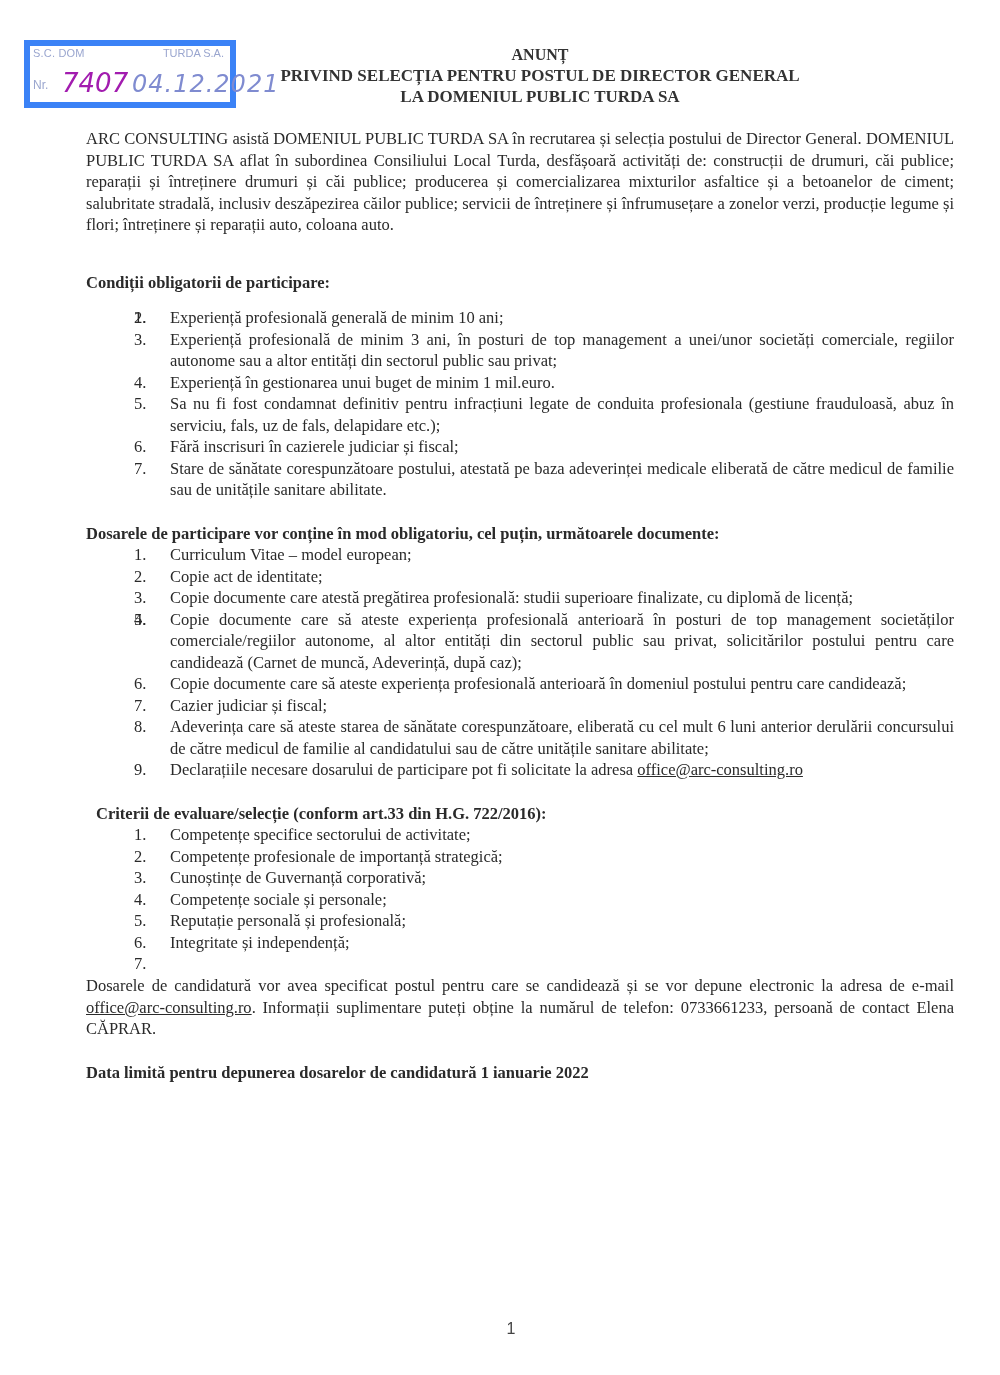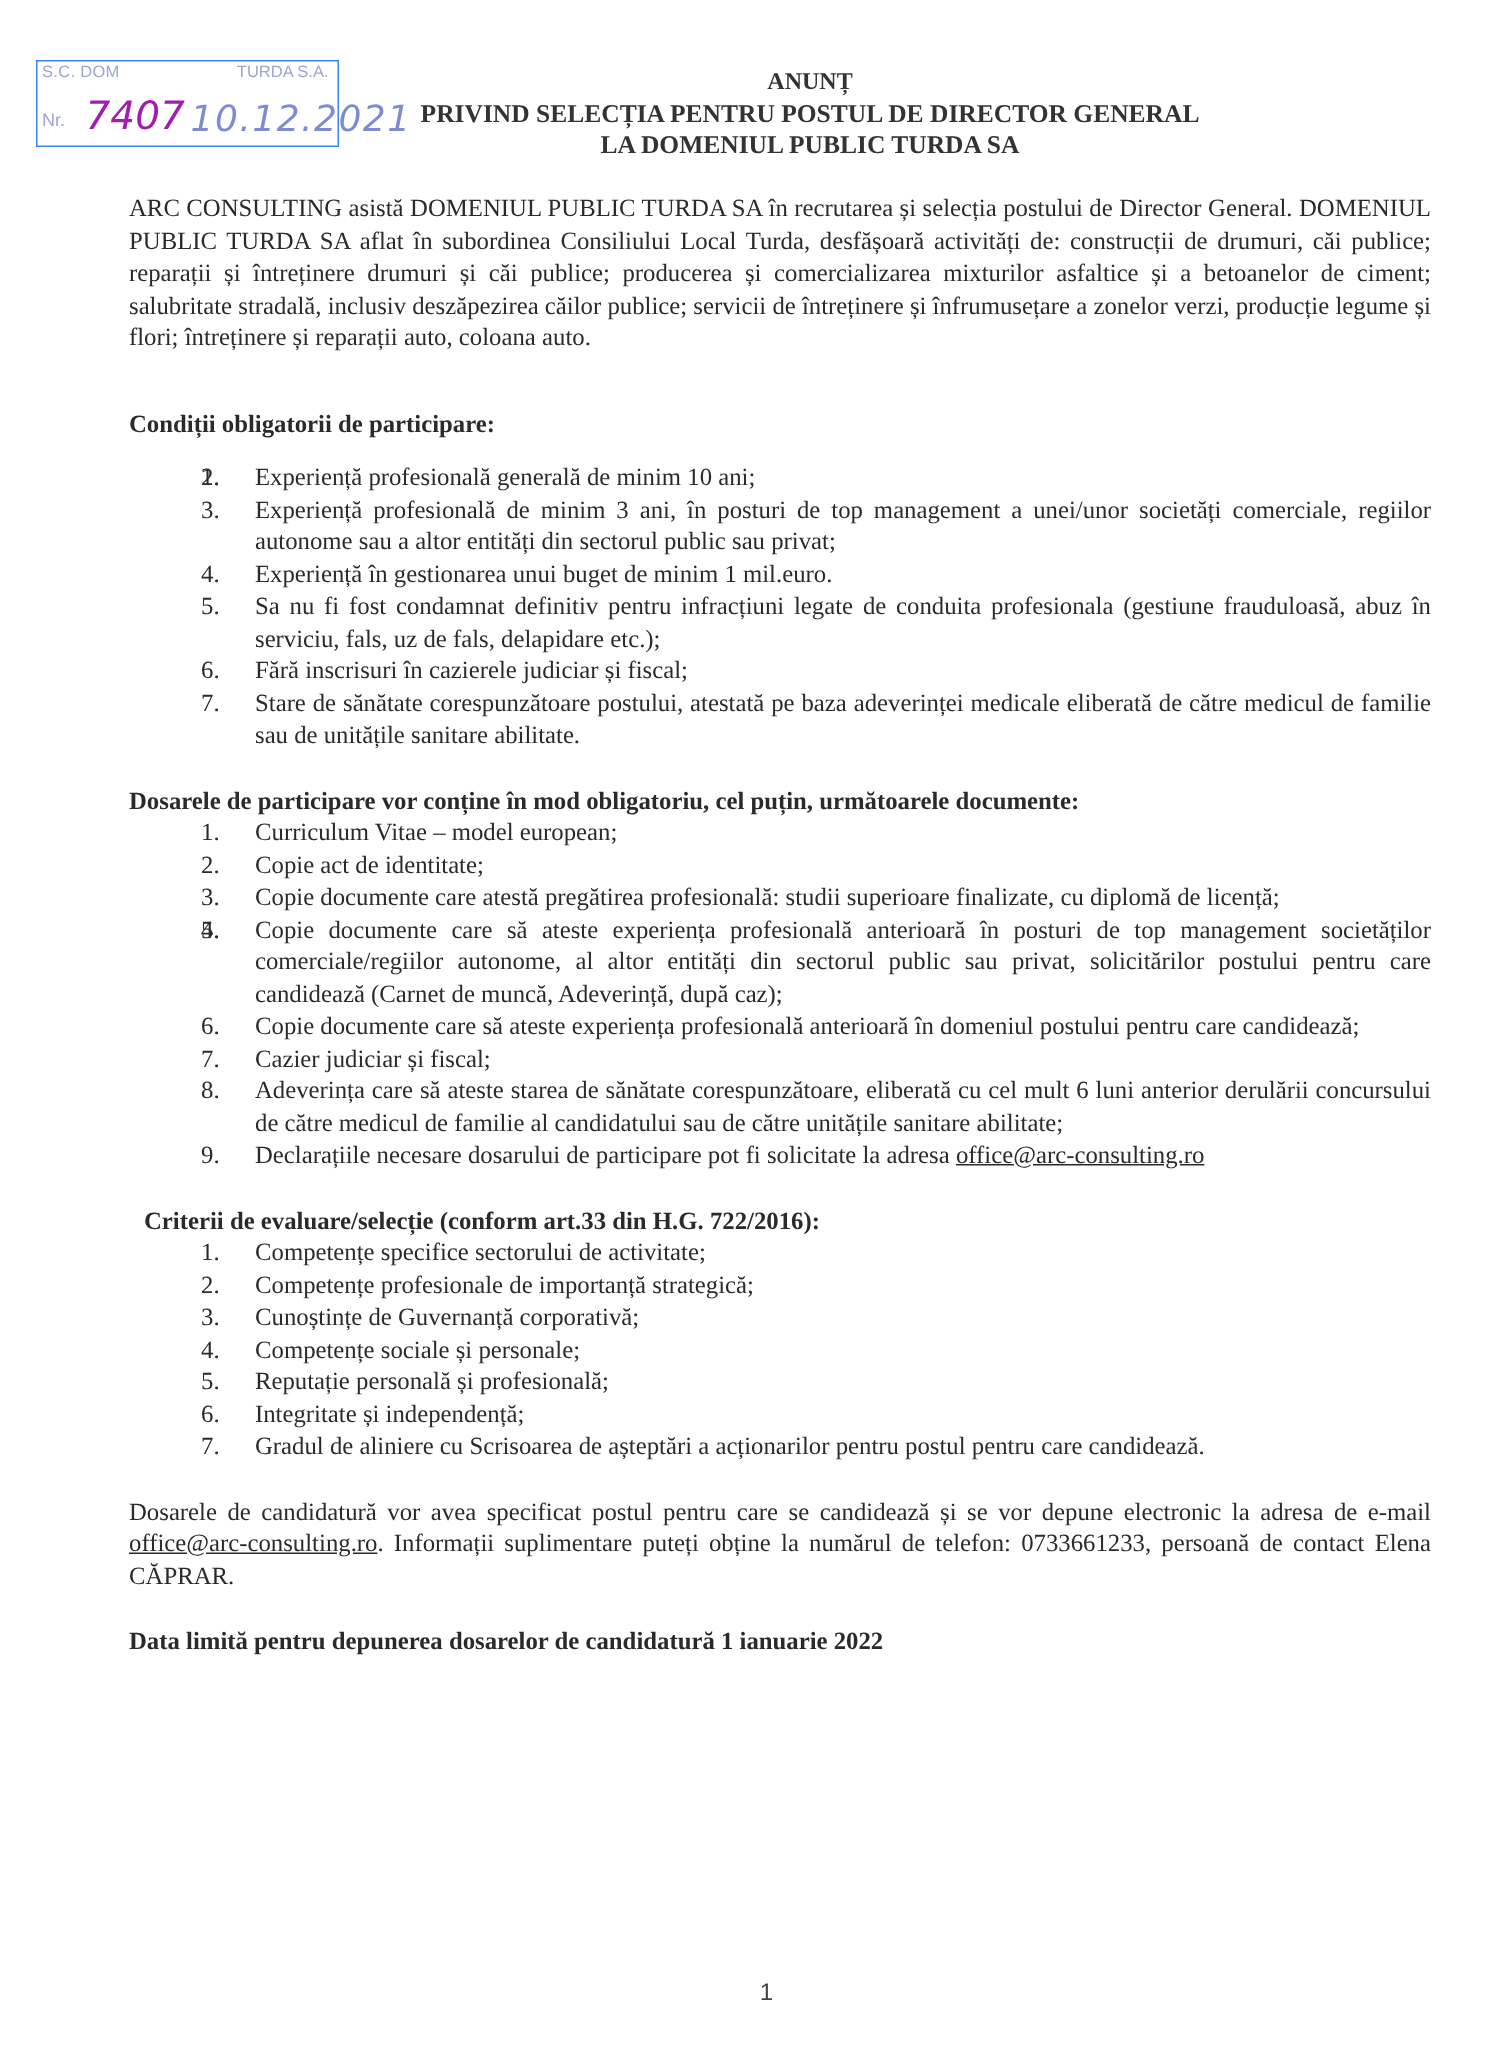--- a/index.html
+++ b/index.html
@@ -3,21 +3,21 @@
 <meta charset="utf-8">
 <style>
   html, body { margin: 0; padding: 0; background: #ffffff; }
   body {
     width: 1000px; height: 1375px; position: relative; overflow: hidden;
     font-family: "Liberation Serif", "DejaVu Serif", serif;
     color: #2a2a2a;
   }
   .stamp {
     position: absolute; left: 24px; top: 40px; width: 200px; height: 56px;
-    border: 1px solid #3b82f6; color: #9aa6cf;
+    border: 6px solid #3b82f6; color: #9aa6cf;
     font-family: "Liberation Sans", sans-serif;
   }
   .stamp .org { position: absolute; top: 1px; left: 3px; font-size: 11px; letter-spacing: 0.2px; }
   .stamp .org2 { position: absolute; top: 1px; right: 6px; font-size: 11px; }
   .stamp .nr { position: absolute; top: 32px; left: 3px; font-size: 12px; }
   .stamp .num { position: absolute; top: 22px; left: 32px; font-size: 26px; color: #a21caf; font-style: italic; font-family: "DejaVu Sans", sans-serif; }
   .stamp .date { position: absolute; top: 24px; left: 102px; font-size: 24px; color: #7f8bd0; font-style: italic; font-family: "DejaVu Sans", sans-serif; letter-spacing: 1px; }
 
   .title {
     position: absolute; left: 230px; width: 620px; text-align: center;
@@ -47,21 +47,21 @@
   }
 </style>
 </head>
 <body>
 
 <div class="stamp">
   <span class="org">S.C. DOM</span>
   <span class="org2">TURDA S.A.</span>
   <span class="nr">Nr.</span>
   <span class="num">7407</span>
-  <span class="date">10.12.2021</span>
+  <span class="date">04.12.2021</span>
 </div>
 
 <h1 class="title t1">ANUNȚ</h1>
 <h2 class="title t2">PRIVIND SELECȚIA PENTRU POSTUL DE DIRECTOR GENERAL</h2>
 <h2 class="title t3">LA DOMENIUL PUBLIC TURDA SA</h2>
 
 <div class="content">
   <p>ARC CONSULTING asistă DOMENIUL PUBLIC TURDA SA în recrutarea și selecția postului de Director General. DOMENIUL PUBLIC TURDA SA aflat în subordinea Consiliului Local Turda, desfășoară activități de: construcții de drumuri, căi publice; reparații și întreținere drumuri și căi publice; producerea și comercializarea mixturilor asfaltice și a betoanelor de ciment; salubritate stradală, inclusiv deszăpezirea căilor publice; servicii de întreținere și înfrumusețare a zonelor verzi, producție legume și flori; întreținere și reparații auto, coloana auto.</p>
   <div class="gap1"></div>
   <div class="gap1"></div>
@@ -94,21 +94,21 @@
   <div class="gap2"></div>
 
   <p class="heading crit-h">Criterii de evaluare/selecție (conform art.33 din H.G. 722/2016):</p>
   <ol>
     <li><span class="n">1.</span><span>Competențe specifice sectorului de activitate;</span></li>
     <li><span class="n">2.</span><span>Competențe profesionale de importanță strategică;</span></li>
     <li><span class="n">3.</span><span>Cunoștințe de Guvernanță corporativă;</span></li>
     <li><span class="n">4.</span><span>Competențe sociale și personale;</span></li>
     <li><span class="n">5.</span><span>Reputație personală și profesională;</span></li>
     <li><span class="n">6.</span><span>Integritate și independență;</span></li>
-    <li><span class="n">7.</span><span>Gradul de aliniere cu Scrisoarea de așteptări a acționarilor pentru postul pentru care candidează.</span></li>
+    <li><span class="n">7.</span></li>
   </ol>
   <div class="gap2"></div>
 
   <p><span>Dosarele de candidatură vor avea specificat postul pentru care se candidează și se vor depune electronic la adresa de e-mail </span><a class="mail">office@arc-consulting.ro</a><span>. Informații suplimentare puteți obține la numărul de telefon: 0733661233, persoană de contact Elena CĂPRAR.</span></p>
   <div class="gap2"></div>
   <p class="heading">Data limită pentru depunerea dosarelor de candidatură 1 ianuarie 2022</p>
 </div>
 
 <div class="pagenum">1</div>
 

